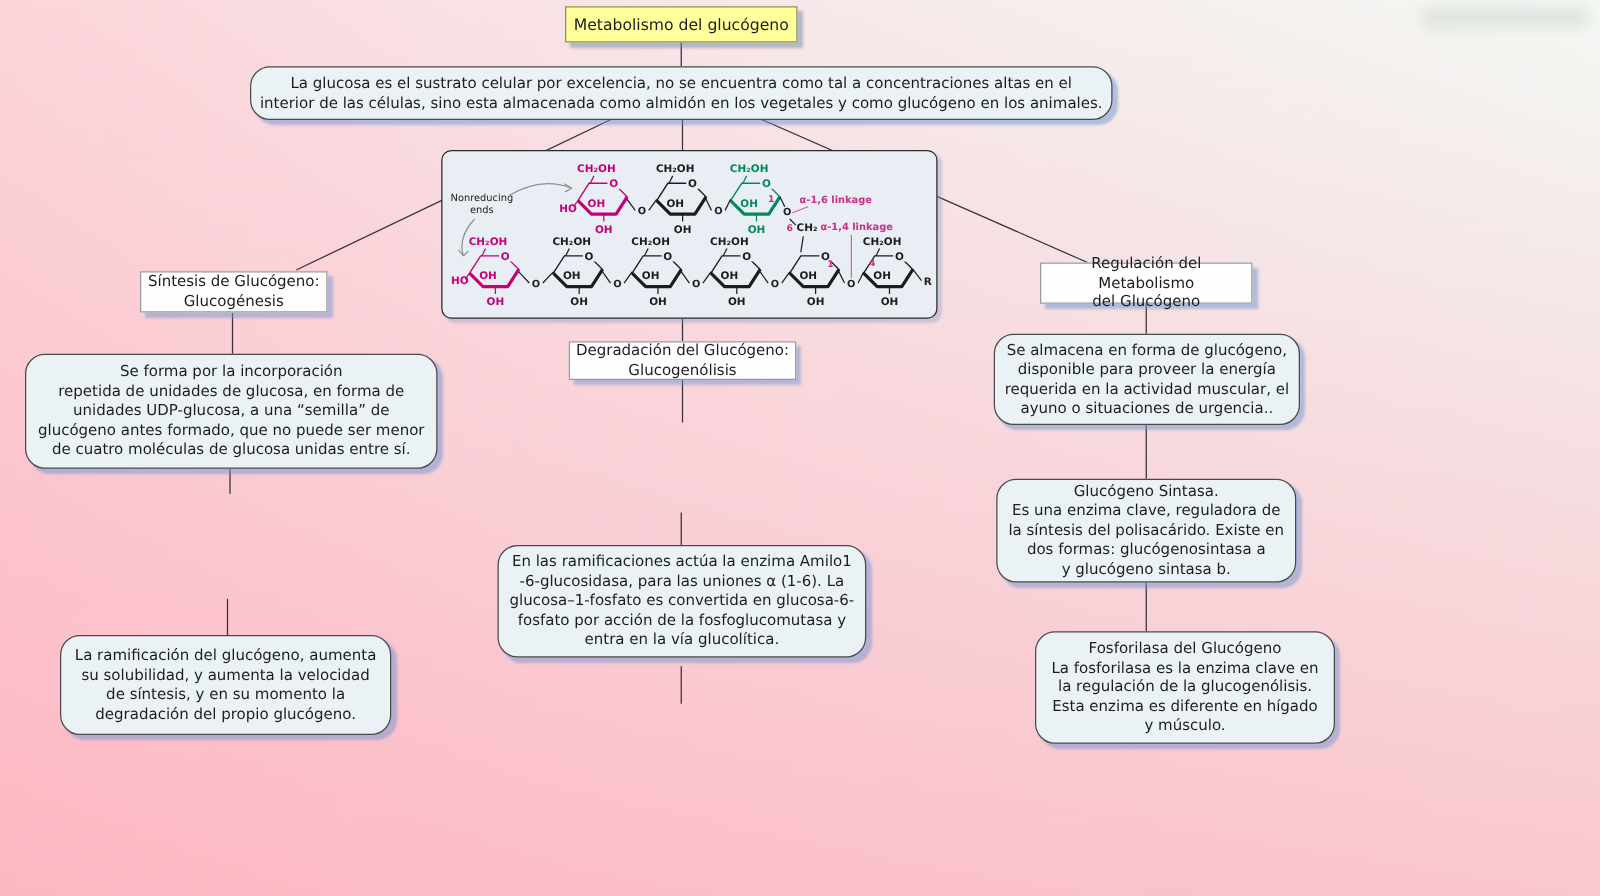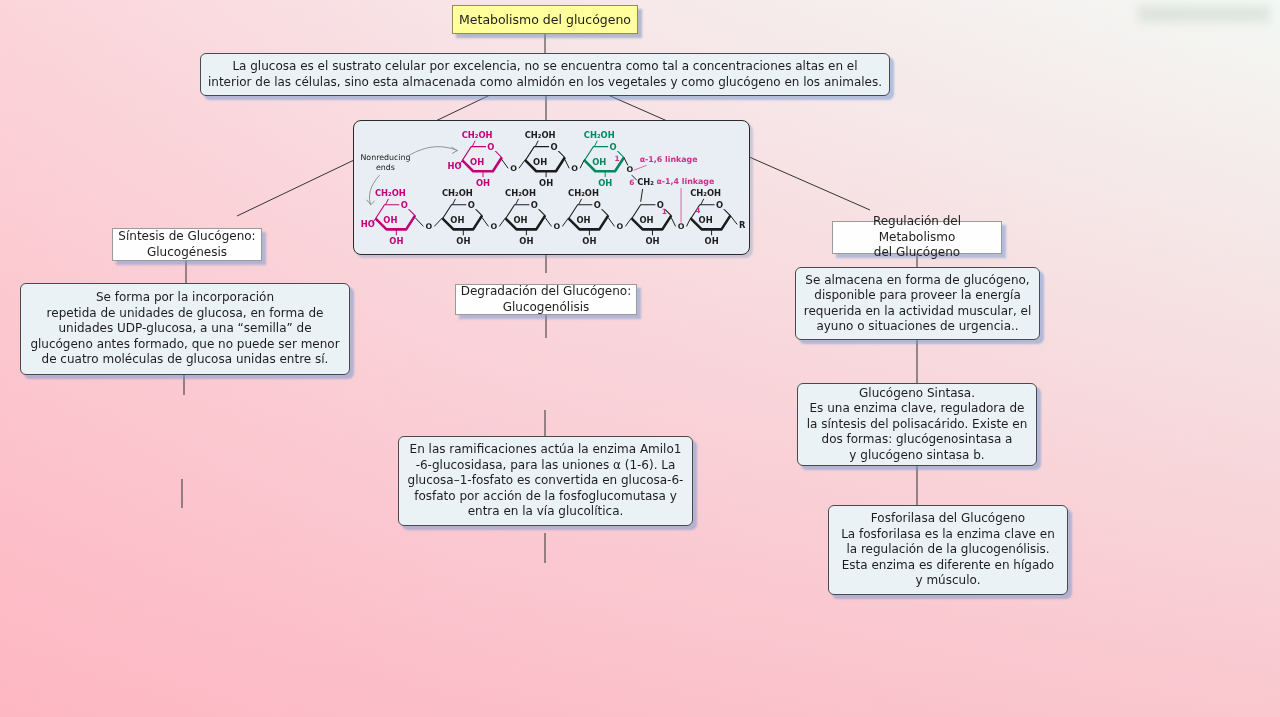--- a/index.html
+++ b/index.html
@@ -17,26 +17,26 @@
     position:absolute;z-index:1;box-sizing:border-box;
     display:flex;align-items:center;justify-content:center;
     text-align:center;color:#1d1d1d;font-size:12px;line-height:15.5px;
   }
   .node-text{white-space:pre-line;display:block;width:100%;}
   .title-node{
     background:#ffff9c;border:1px solid #8f8f55;border-radius:0;
     box-shadow:4px 4px 2px rgba(110,140,175,0.5);font-size:12.5px;
   }
   .text-node{
-    background:#ebf2f6;border:1px solid #4a4a4a;border-radius:6px;
+    background:#ebf2f6;border:1px solid #4a4a4a;border-radius:16px;
     box-shadow:4px 4px 2px rgba(110,150,210,0.5);padding:4px 4px;align-items:center;
   }
   .header-node{
     background:#fefefe;border:1px solid #9a9a9a;
-    box-shadow:4px 4px 2px rgba(110,150,210,0.5);padding:2px 4px;margin-top:11px;
+    box-shadow:4px 4px 2px rgba(110,150,210,0.5);padding:2px 4px;
   }
   .chem-node{
     background:#e8eef3;border:1px solid #2a2a2a;border-radius:8px;
     box-shadow:3px 3px 2px rgba(120,150,190,0.35);padding:0;
   }
   .chem-node svg{display:block;width:100%;height:100%;}
 </style>
 </head>
 <body>
 
@@ -206,20 +206,26 @@
     <span class="node-text">Síntesis de Glucógeno:
 Glucogénesis</span>
   </div>
   <div class="node text-node" style="left:20px;top:283px;width:330px;height:92px">
     <span class="node-text">Se forma por la incorporación
 repetida de unidades de glucosa, en forma de
 unidades UDP-glucosa, a una “semilla” de
 glucógeno antes formado, que no puede ser menor
 de cuatro moléculas de glucosa unidas entre sí.</span>
   </div>
+  <div class="node text-node" style="left:48px;top:508px;width:265px;height:80px">
+    <span class="node-text">La ramificación del glucógeno, aumenta
+su solubilidad, y aumenta la velocidad
+de síntesis, y en su momento la
+degradación del propio glucógeno.</span>
+  </div>
 
   <div class="node header-node" style="left:455px;top:273px;width:182px;height:31px">
     <span class="node-text">Degradación del Glucógeno:
 Glucogenólisis</span>
   </div>
   <div class="node text-node" style="left:398px;top:436px;width:295px;height:90px">
     <span class="node-text">En las ramificaciones actúa la enzima Amilo1
 -6-glucosidasa, para las uniones α (1-6). La
 glucosa–1-fosfato es convertida en glucosa-6-
 fosfato por acción de la fosfoglucomutasa y

